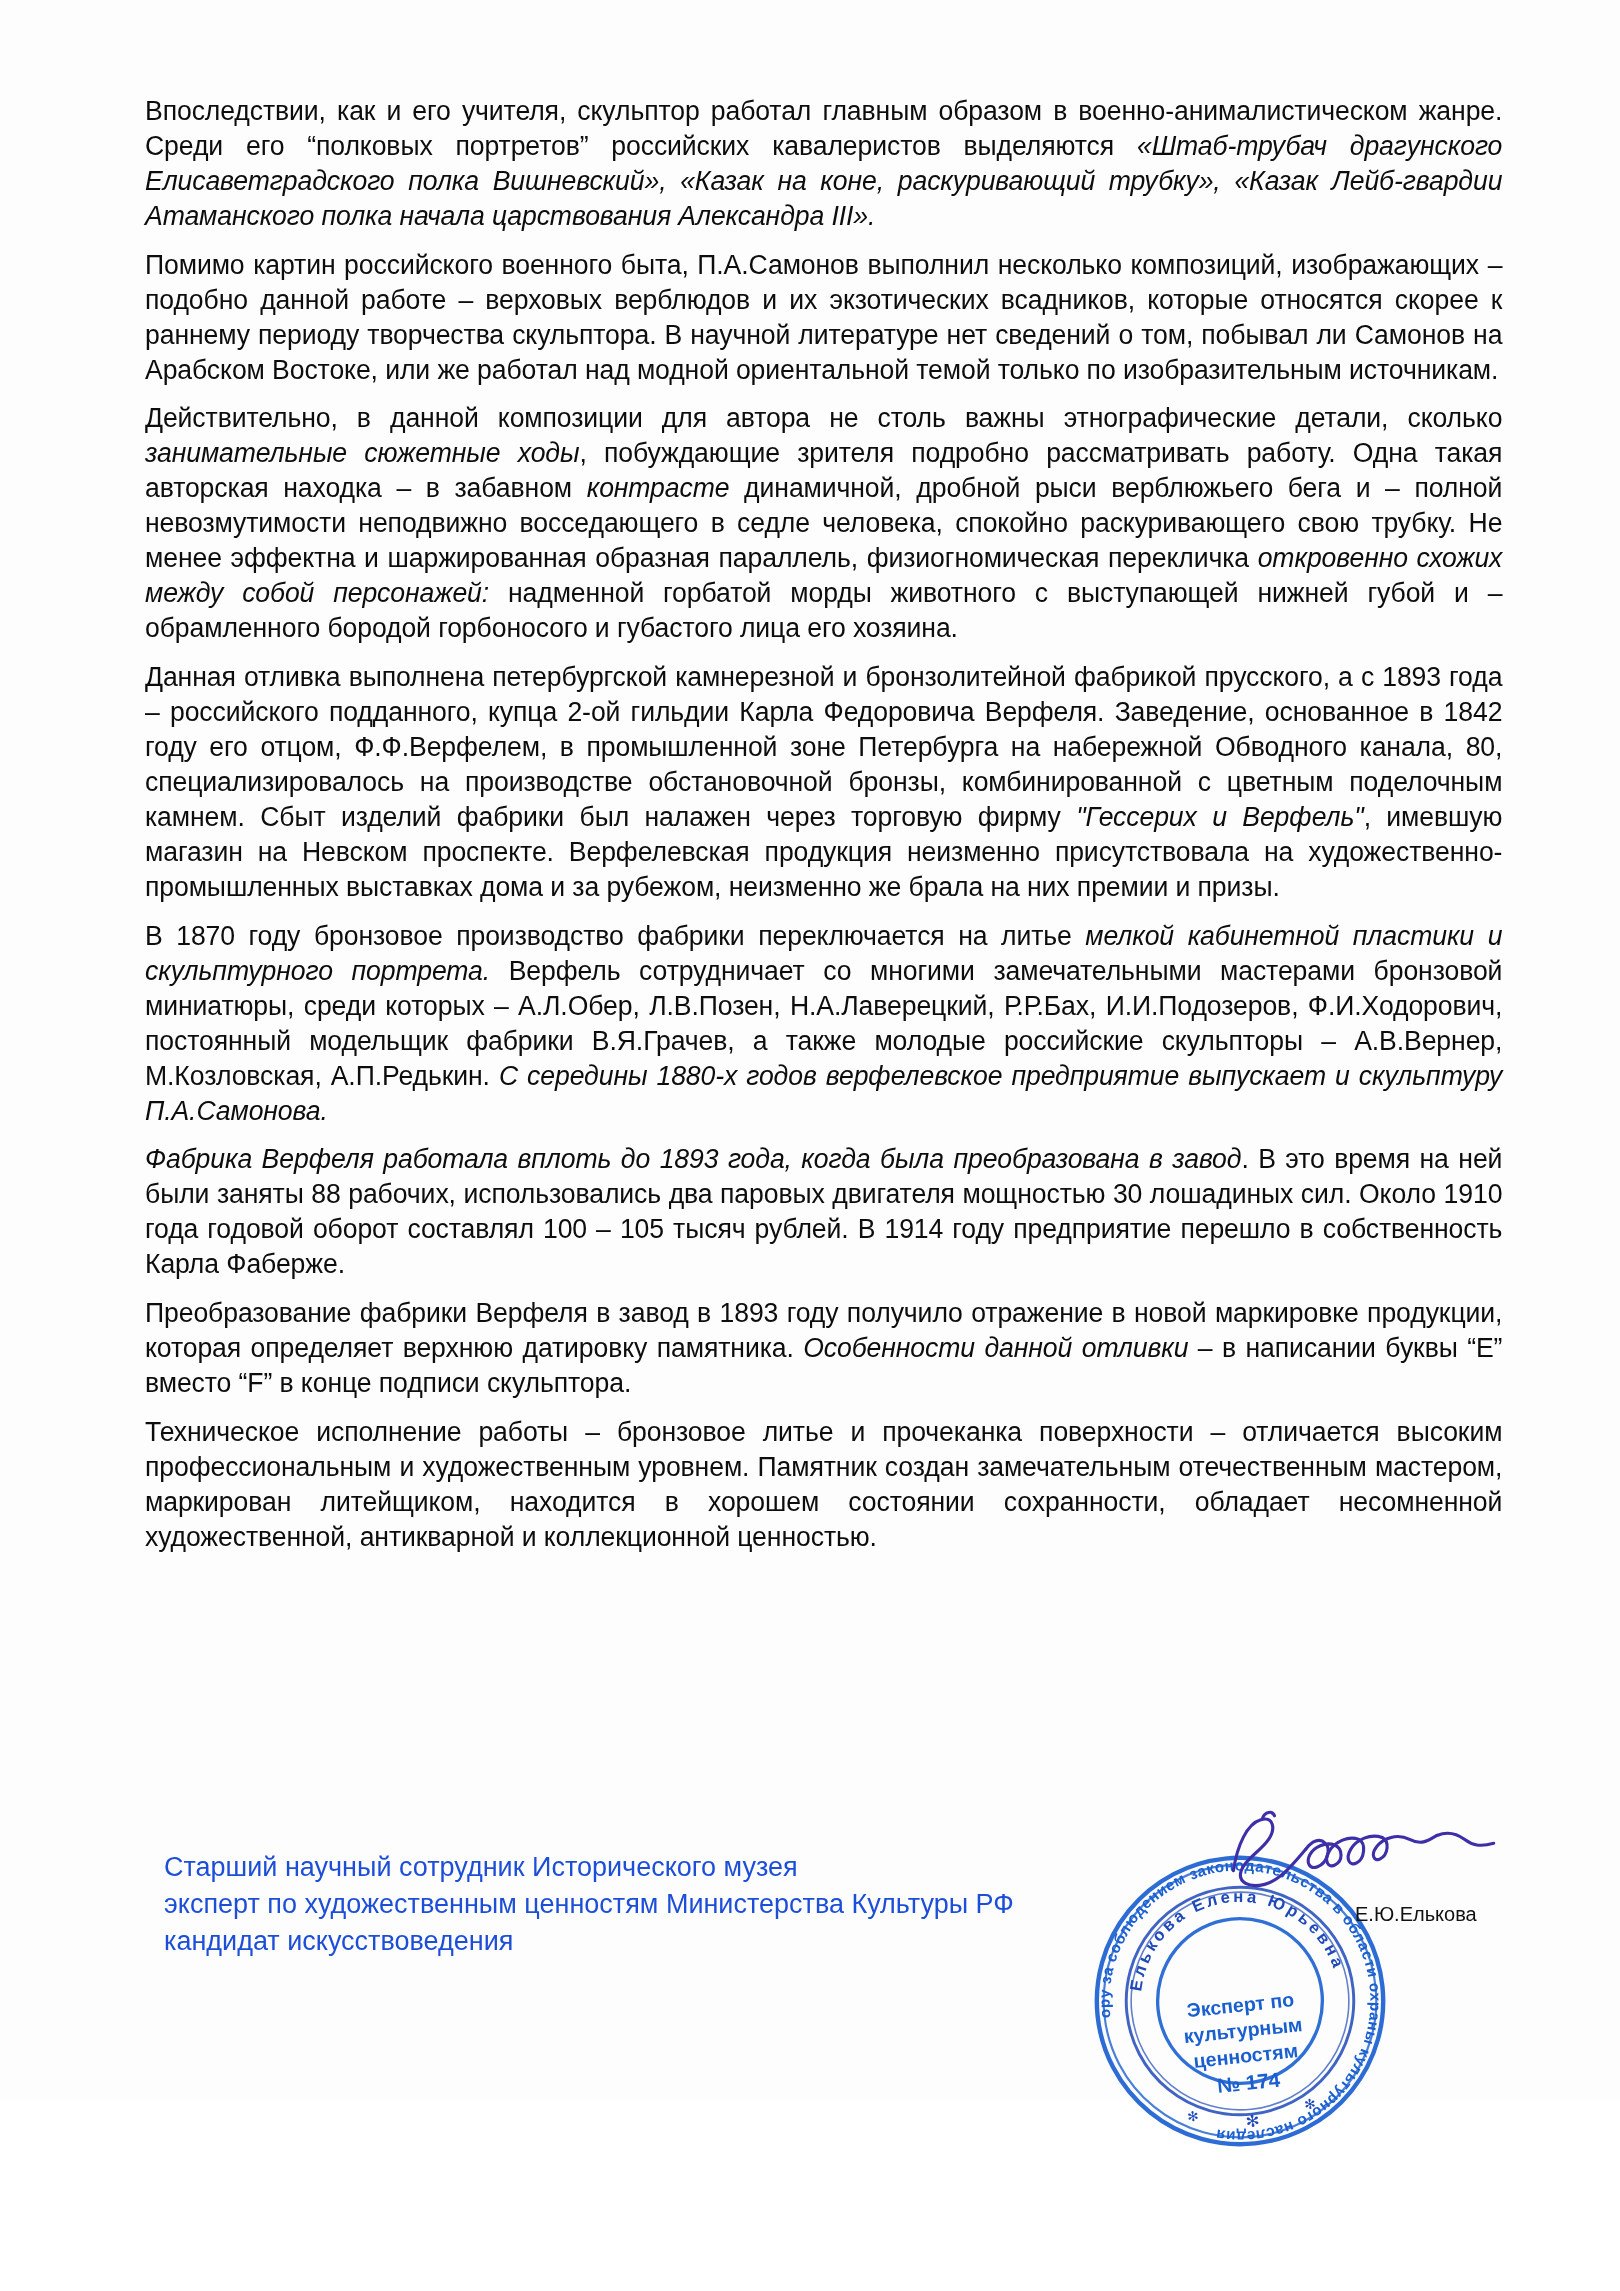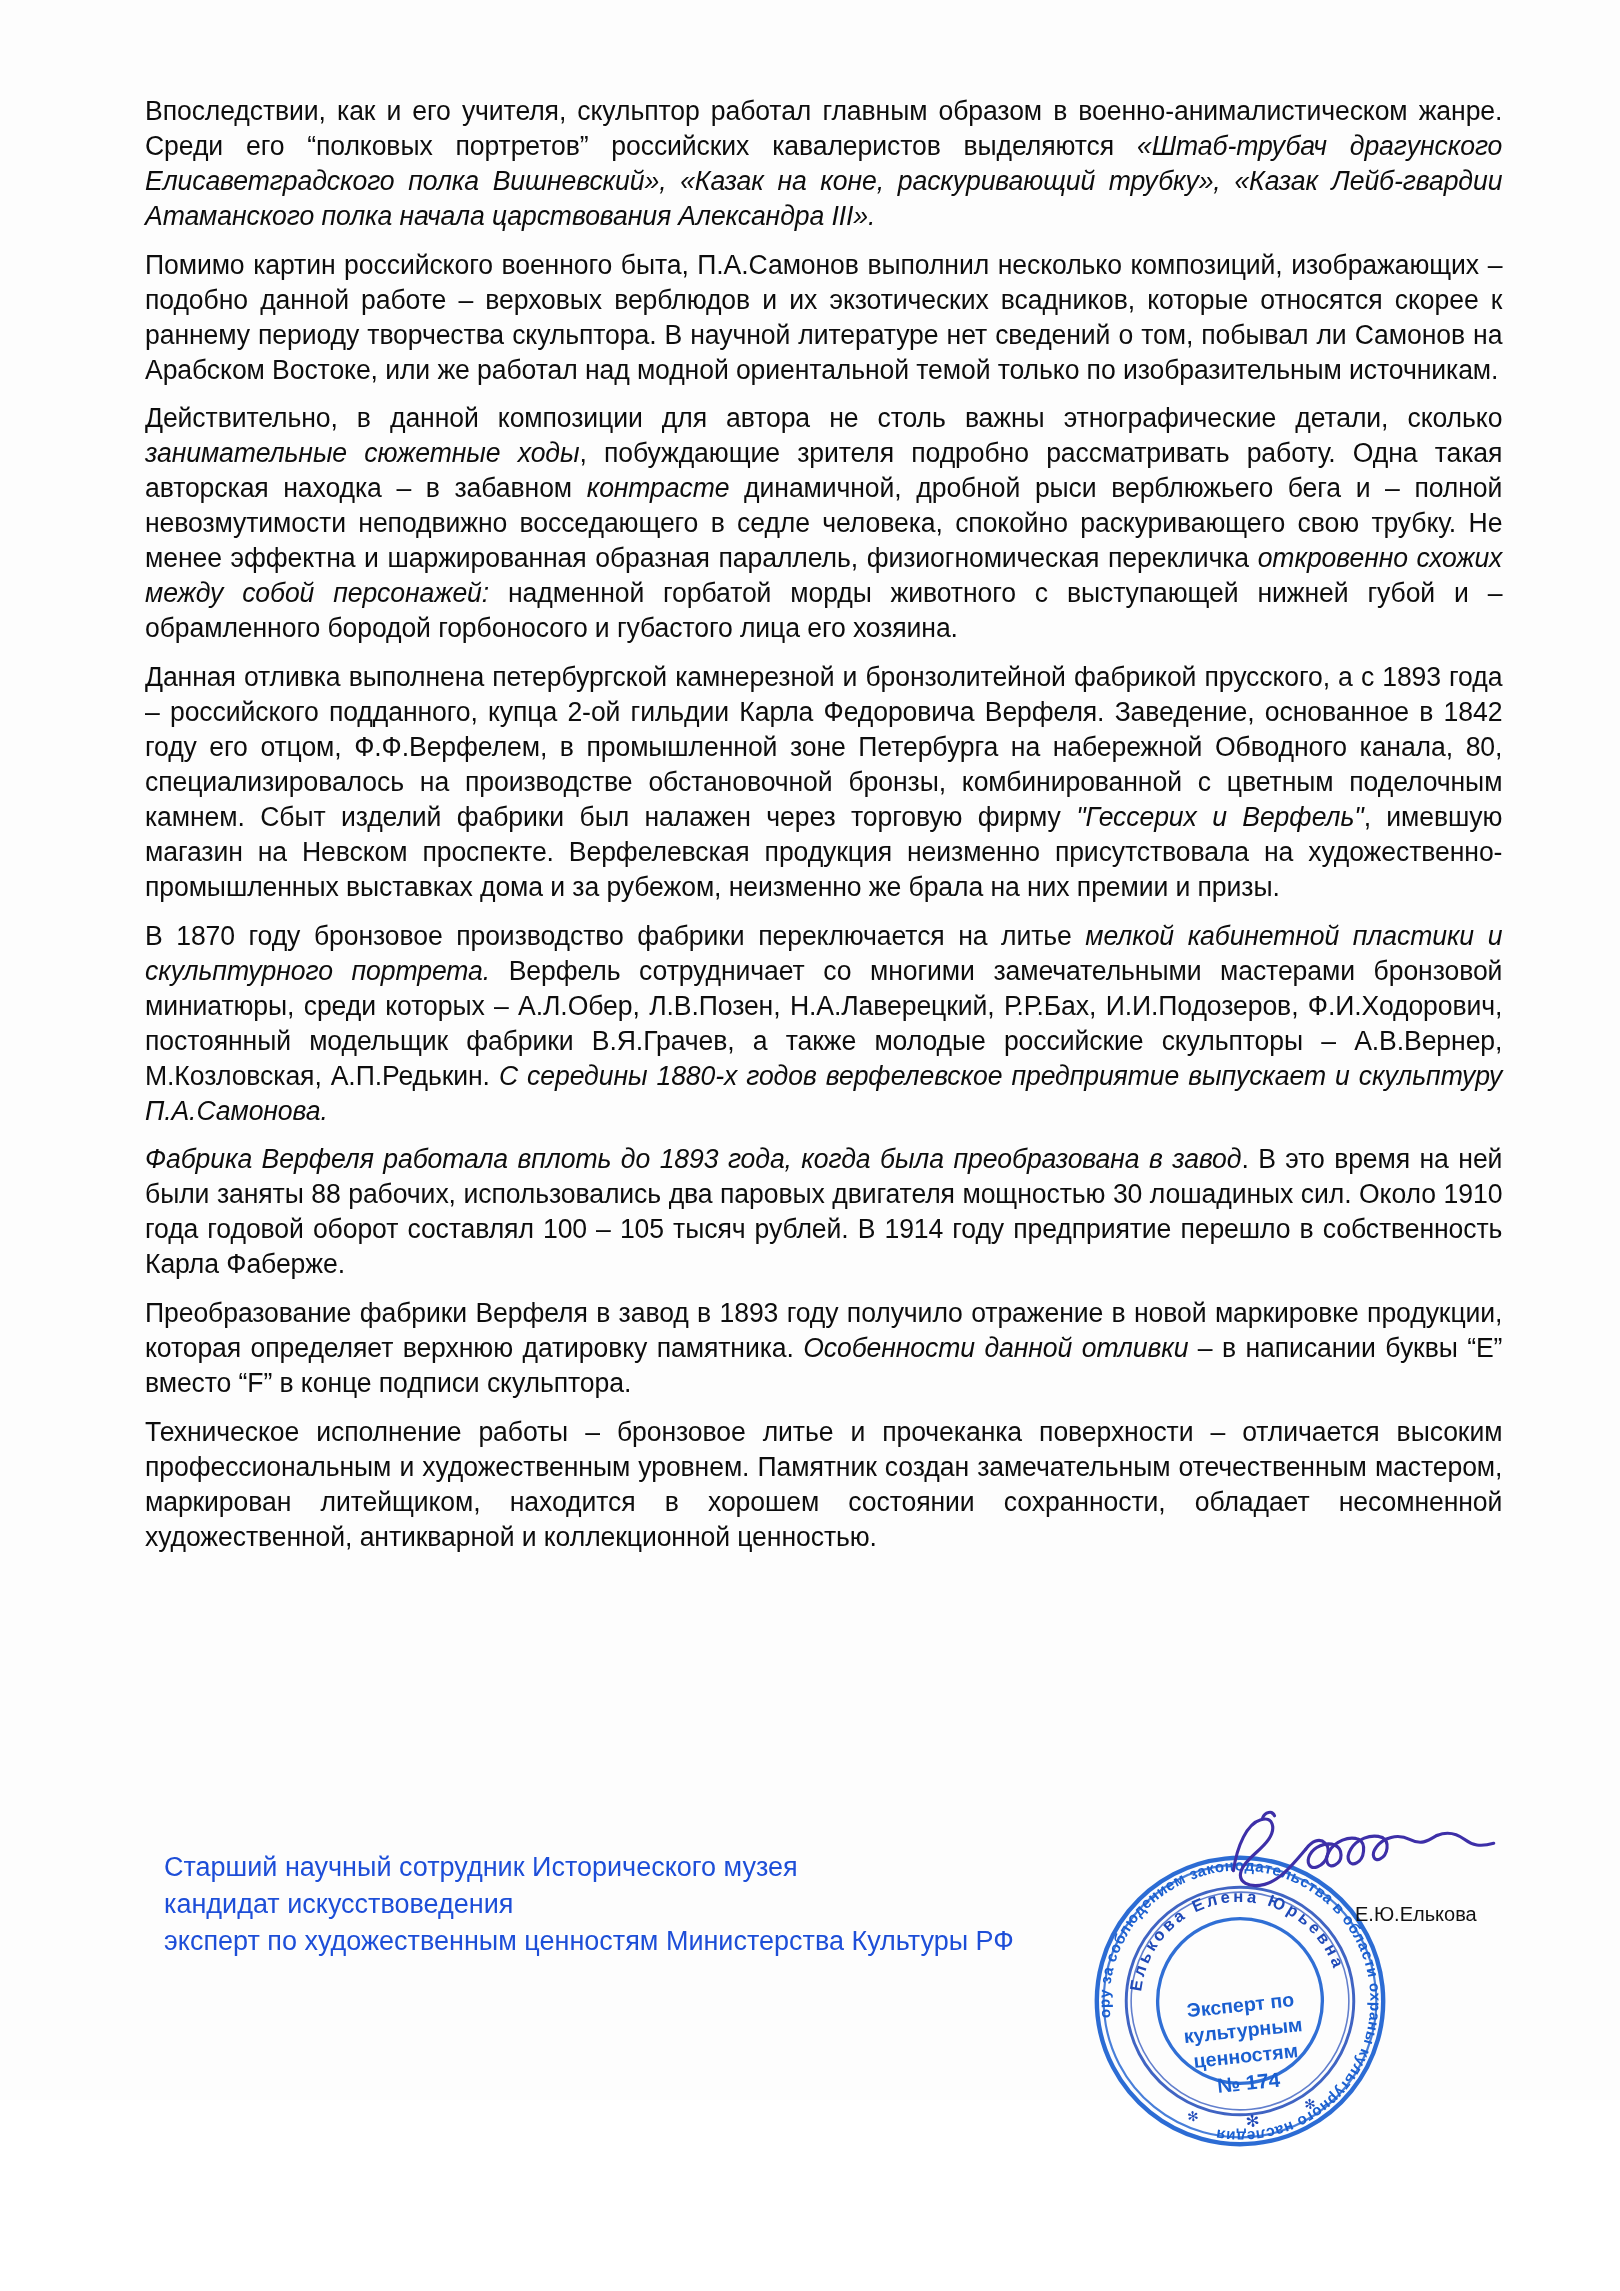--- a/index.html
+++ b/index.html
@@ -118,22 +118,22 @@
     </p>
 
     <p class="para">
       <span>Техническое исполнение работы – бронзовое литье и прочеканка поверхности – отличается высоким профессиональным и художественным уровнем. Памятник создан замечательным отечественным мастером, маркирован литейщиком, находится в хорошем состоянии сохранности, обладает несомненной художественной, антикварной и коллекционной ценностью.</span>
     </p>
 
   </div>
 
   <div class="sigblock">
     <div class="sigline">Старший научный сотрудник Исторического музея</div>
+    <div class="sigline">эксперт по художественным ценностям Министерства Культуры РФ</div>
     <div class="sigline">кандидат искусствоведения</div>
-    <div class="sigline">эксперт по художественным ценностям Министерства Культуры РФ</div>
   </div>
 
   <div class="expertname">Е.Ю.Елькова</div>
 
   <div class="stamp">
     <svg width="304" height="304" viewBox="0 0 310 310">
       <defs>
         <path id="ringOuter" d="M 155,155 m -133,0 a 133,133 0 1,1 266,0 a 133,133 0 1,1 -266,0"></path>
         <path id="ringOuterRev" d="M 155,155 m -133,0 a 133,133 0 1,0 266,0 a 133,133 0 1,0 -266,0"></path>
         <path id="ringInner" d="M 155,155 m -101,0 a 101,101 0 1,1 202,0 a 101,101 0 1,1 -202,0"></path>

